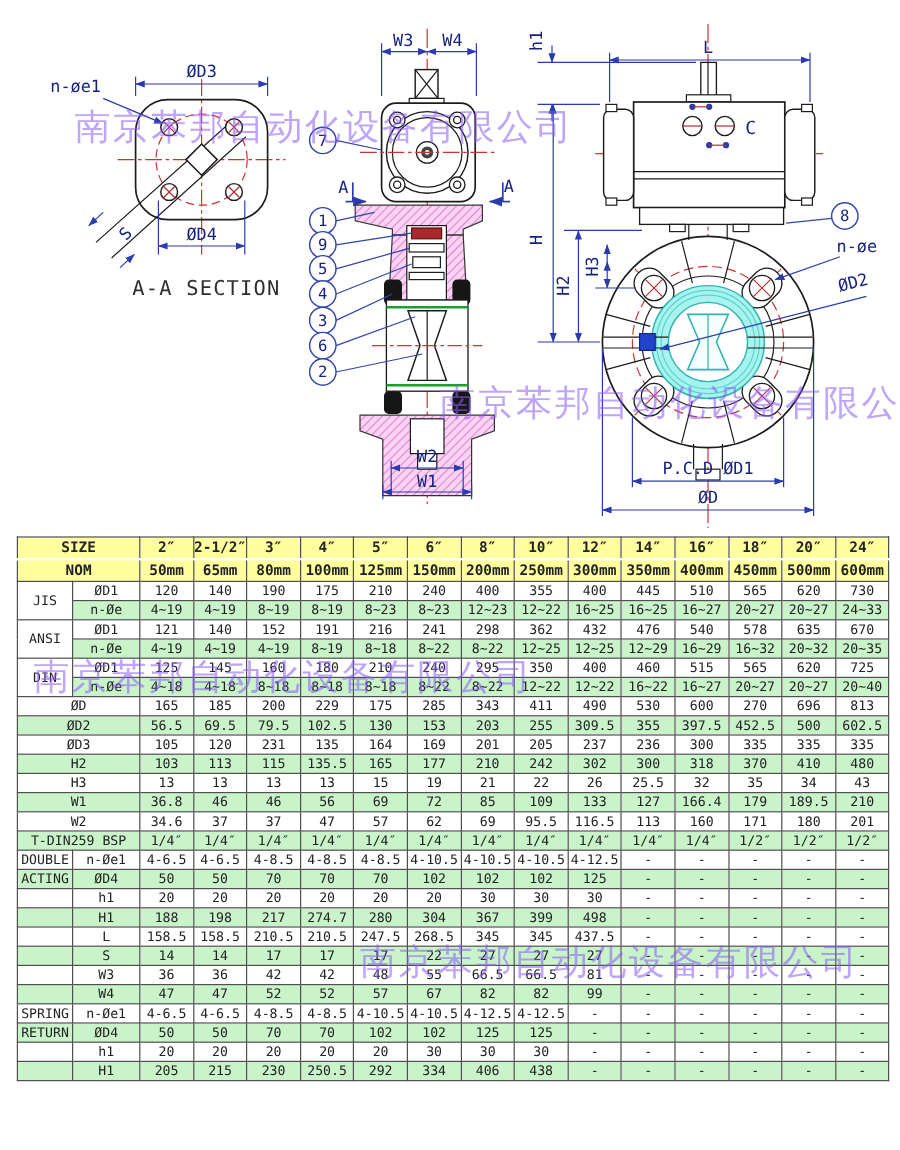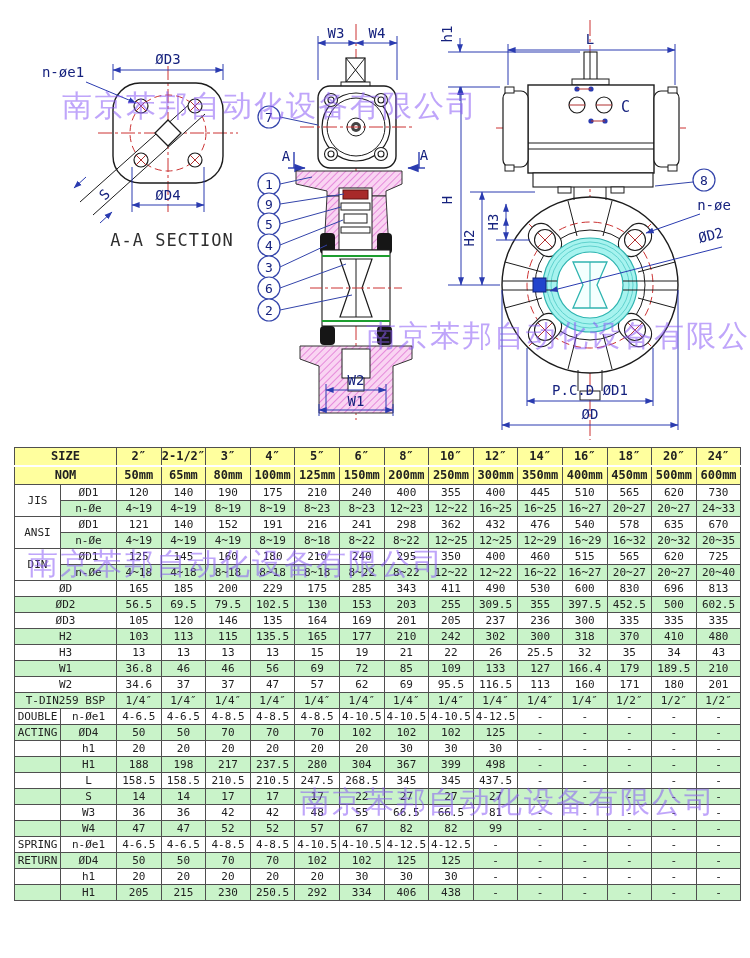--- a/index.html
+++ b/index.html
@@ -549,21 +549,21 @@
           <td>185</td>
           <td>200</td>
           <td>229</td>
           <td>175</td>
           <td>285</td>
           <td>343</td>
           <td>411</td>
           <td>490</td>
           <td>530</td>
           <td>600</td>
-          <td>830</td>
+          <td>270</td>
           <td>696</td>
           <td>813</td>
         </tr>
         <tr class="even">
           <td colspan="2">ØD2</td>
           <td>56.5</td>
           <td>69.5</td>
           <td>79.5</td>
           <td>102.5</td>
           <td>130</td>
@@ -574,21 +574,21 @@
           <td>355</td>
           <td>397.5</td>
           <td>452.5</td>
           <td>500</td>
           <td>602.5</td>
         </tr>
         <tr class="odd">
           <td colspan="2">ØD3</td>
           <td>105</td>
           <td>120</td>
-          <td>146</td>
+          <td>231</td>
           <td>135</td>
           <td>164</td>
           <td>169</td>
           <td>201</td>
           <td>205</td>
           <td>237</td>
           <td>236</td>
           <td>300</td>
           <td>335</td>
           <td>335</td>
@@ -732,21 +732,21 @@
           <td>-</td>
           <td>-</td>
           <td>-</td>
         </tr>
         <tr class="even">
           <td></td>
           <td>H1</td>
           <td>188</td>
           <td>198</td>
           <td>217</td>
-          <td>237.5</td>
+          <td>274.7</td>
           <td>280</td>
           <td>304</td>
           <td>367</td>
           <td>399</td>
           <td>498</td>
           <td>-</td>
           <td>-</td>
           <td>-</td>
           <td>-</td>
           <td>-</td>

